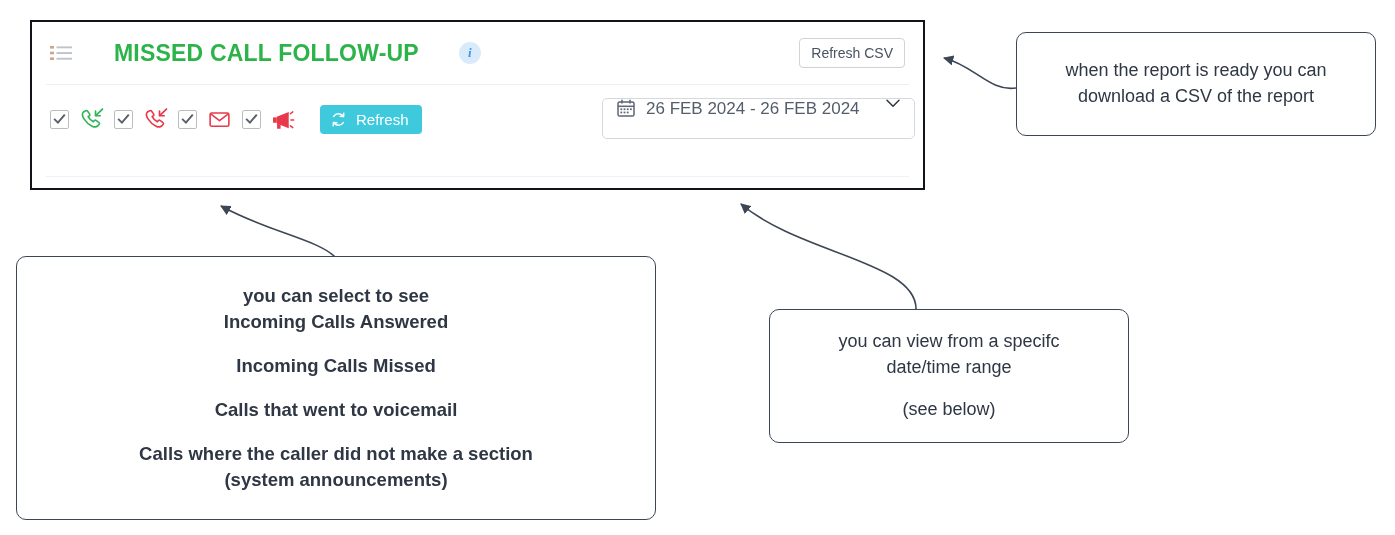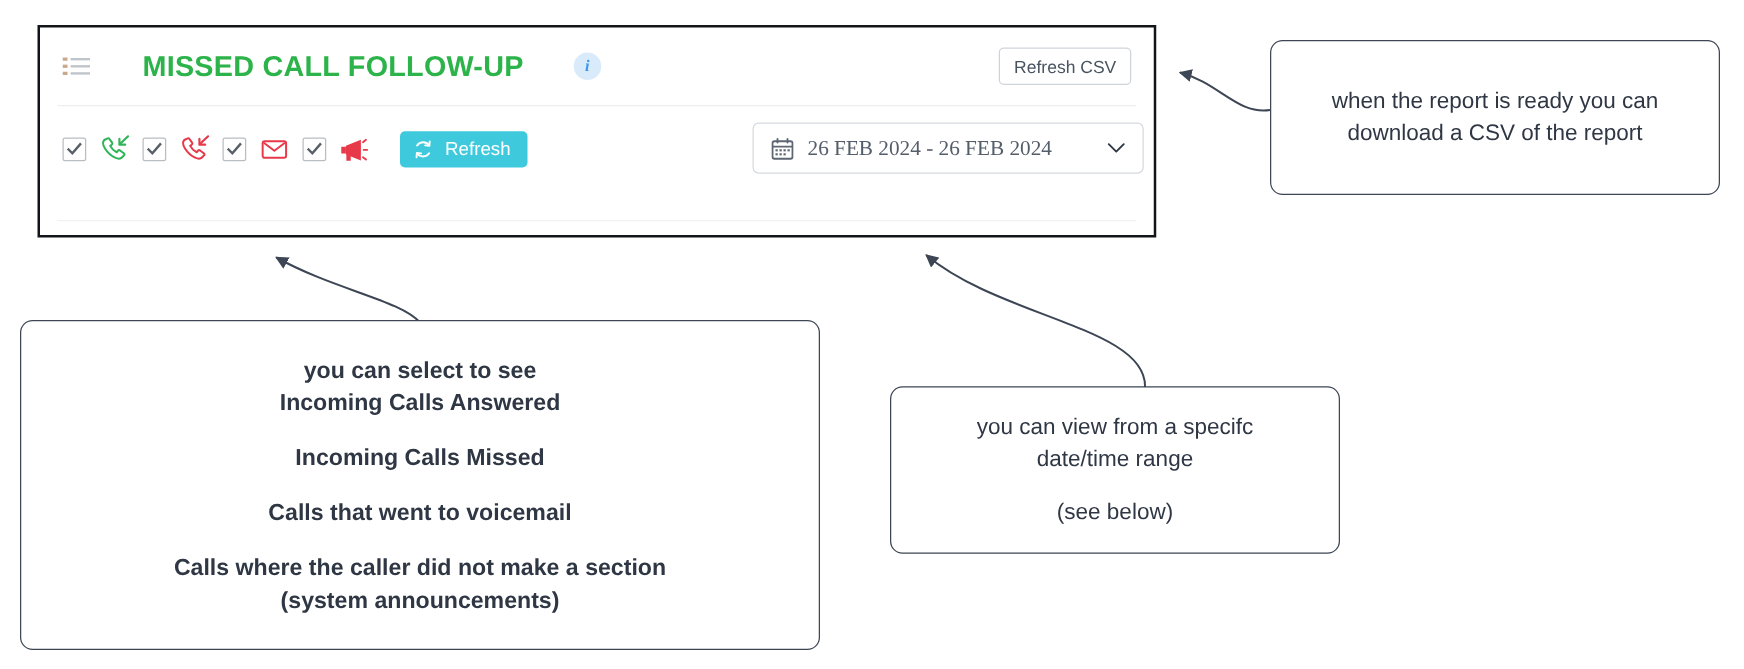--- a/index.html
+++ b/index.html
@@ -161,24 +161,23 @@
     position: absolute;
     left: 570px;
     top: 13px;
     width: 313px;
     height: 41px;
     box-sizing: border-box;
     border: 1px solid #d5d9de;
     border-radius: 5px;
     background: #ffffff;
     display: flex;
-    align-items: center;
+    align-items: flex-start;
     padding: 0 14px;
     cursor: pointer;
-    font-family: Liberation Serif, serif;
   }
 
   .cal-icon { width: 18px; height: 18px; flex: 0 0 auto; margin-right: 11px; }
   .cal-icon svg { display:block; }
 
   .daterange-text {
     color: #545d6a;
     font-size: 17px;
     white-space: nowrap;
     flex: 1 1 auto;
@@ -213,35 +212,35 @@
   .callout p {
     margin: 0;
     line-height: 1.42;
   }
   .callout .gap { display:block; height: 0.95em; }
 
   #callout-export {
     left: 1016px;
     top: 32px;
     width: 360px;
-    height: 124px;
+    height: 104px;
     font-size: 18px;
   }
 
   #callout-filters {
     left: 16px;
     top: 256px;
     width: 640px;
     height: 264px;
     font-size: 18.5px;
     font-weight: bold;
   }
 
   #callout-daterange {
-    left: 712px;
+    left: 769px;
     top: 309px;
     width: 360px;
     height: 134px;
     font-size: 18px;
   }
 </style>
 </head>
 <body>
 
 <div class="report-panel">

